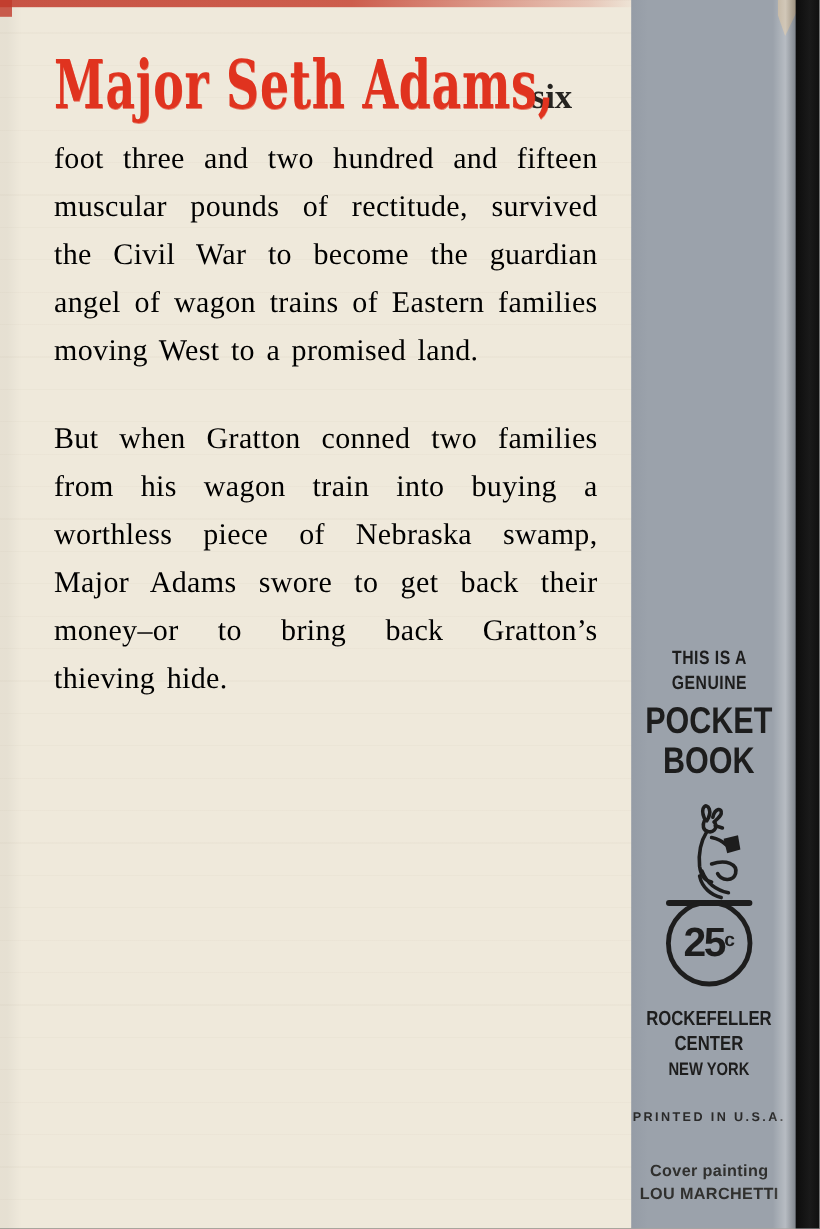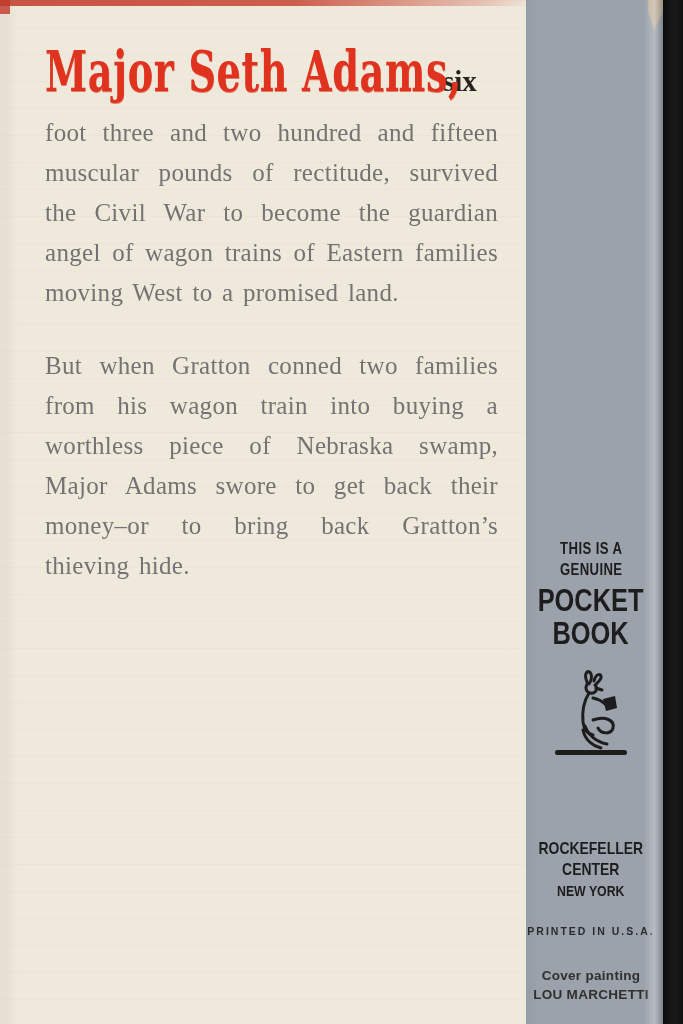--- a/index.html
+++ b/index.html
@@ -30,21 +30,21 @@
   .title-wrap{display:inline-block;width:398px;vertical-align:baseline;overflow:visible;}
   .red-title{
     display:inline-block;transform:scaleX(0.68);transform-origin:0 100%;
     font-family:"DejaVu Serif", serif;font-weight:bold;font-size:56px;line-height:1;
     color:#e0331f;letter-spacing:1px;white-space:nowrap;
     text-shadow:0.5px 0.5px 0 rgba(224,51,31,.6);
   }
   .six{font-size:29px;color:#262420;}
   .para{
     margin:0 0 33px 0;font-size:25px;line-height:40px;text-align:justify;
-    word-spacing:3px;letter-spacing:0.3px;color:#737373;
+    word-spacing:3px;letter-spacing:0.3px;color:#000000;
   }
   .para:last-child{margin-bottom:0;}
 
   
   .gray-band{
     position:absolute;left:526px;top:0;width:130px;height:1024px;
     background:linear-gradient(to right,#959ca6 0,#9ba2ab 14px,#9ba2ab 100%);
     color:#1d1d1d;font-family:"Liberation Sans", sans-serif;padding-left:39px;
   }
   .sb-abs{position:absolute;left:0;width:130px;text-align:center;}
@@ -123,20 +123,25 @@
           <path d="M50,52 C62,48 72,52 70,60 C68,67 58,66 55,60"></path>
 
           <path d="M42,58 C46,68 54,74 64,76"></path>
           <path d="M40,62 C42,72 50,78 58,80"></path>
         </g>
 
         <rect x="12" y="82" width="72" height="5" rx="2.5" fill="#1d1d1d"></rect>
       </svg>
     </div>
 
+    <div class="sb-abs price-circle">
+      <span>
+        <span class="price-num">25</span><span class="price-unit">c</span>
+      </span>
+    </div>
 
     <div class="sb-abs address">
       <span class="sb-cond">
         <span>ROCKEFELLER</span><br>
         <span>CENTER</span><br>
         <span class="l3">NEW YORK</span>
       </span>
     </div>
 
     <div class="sb-abs printed">PRINTED IN U.S.A.</div>

